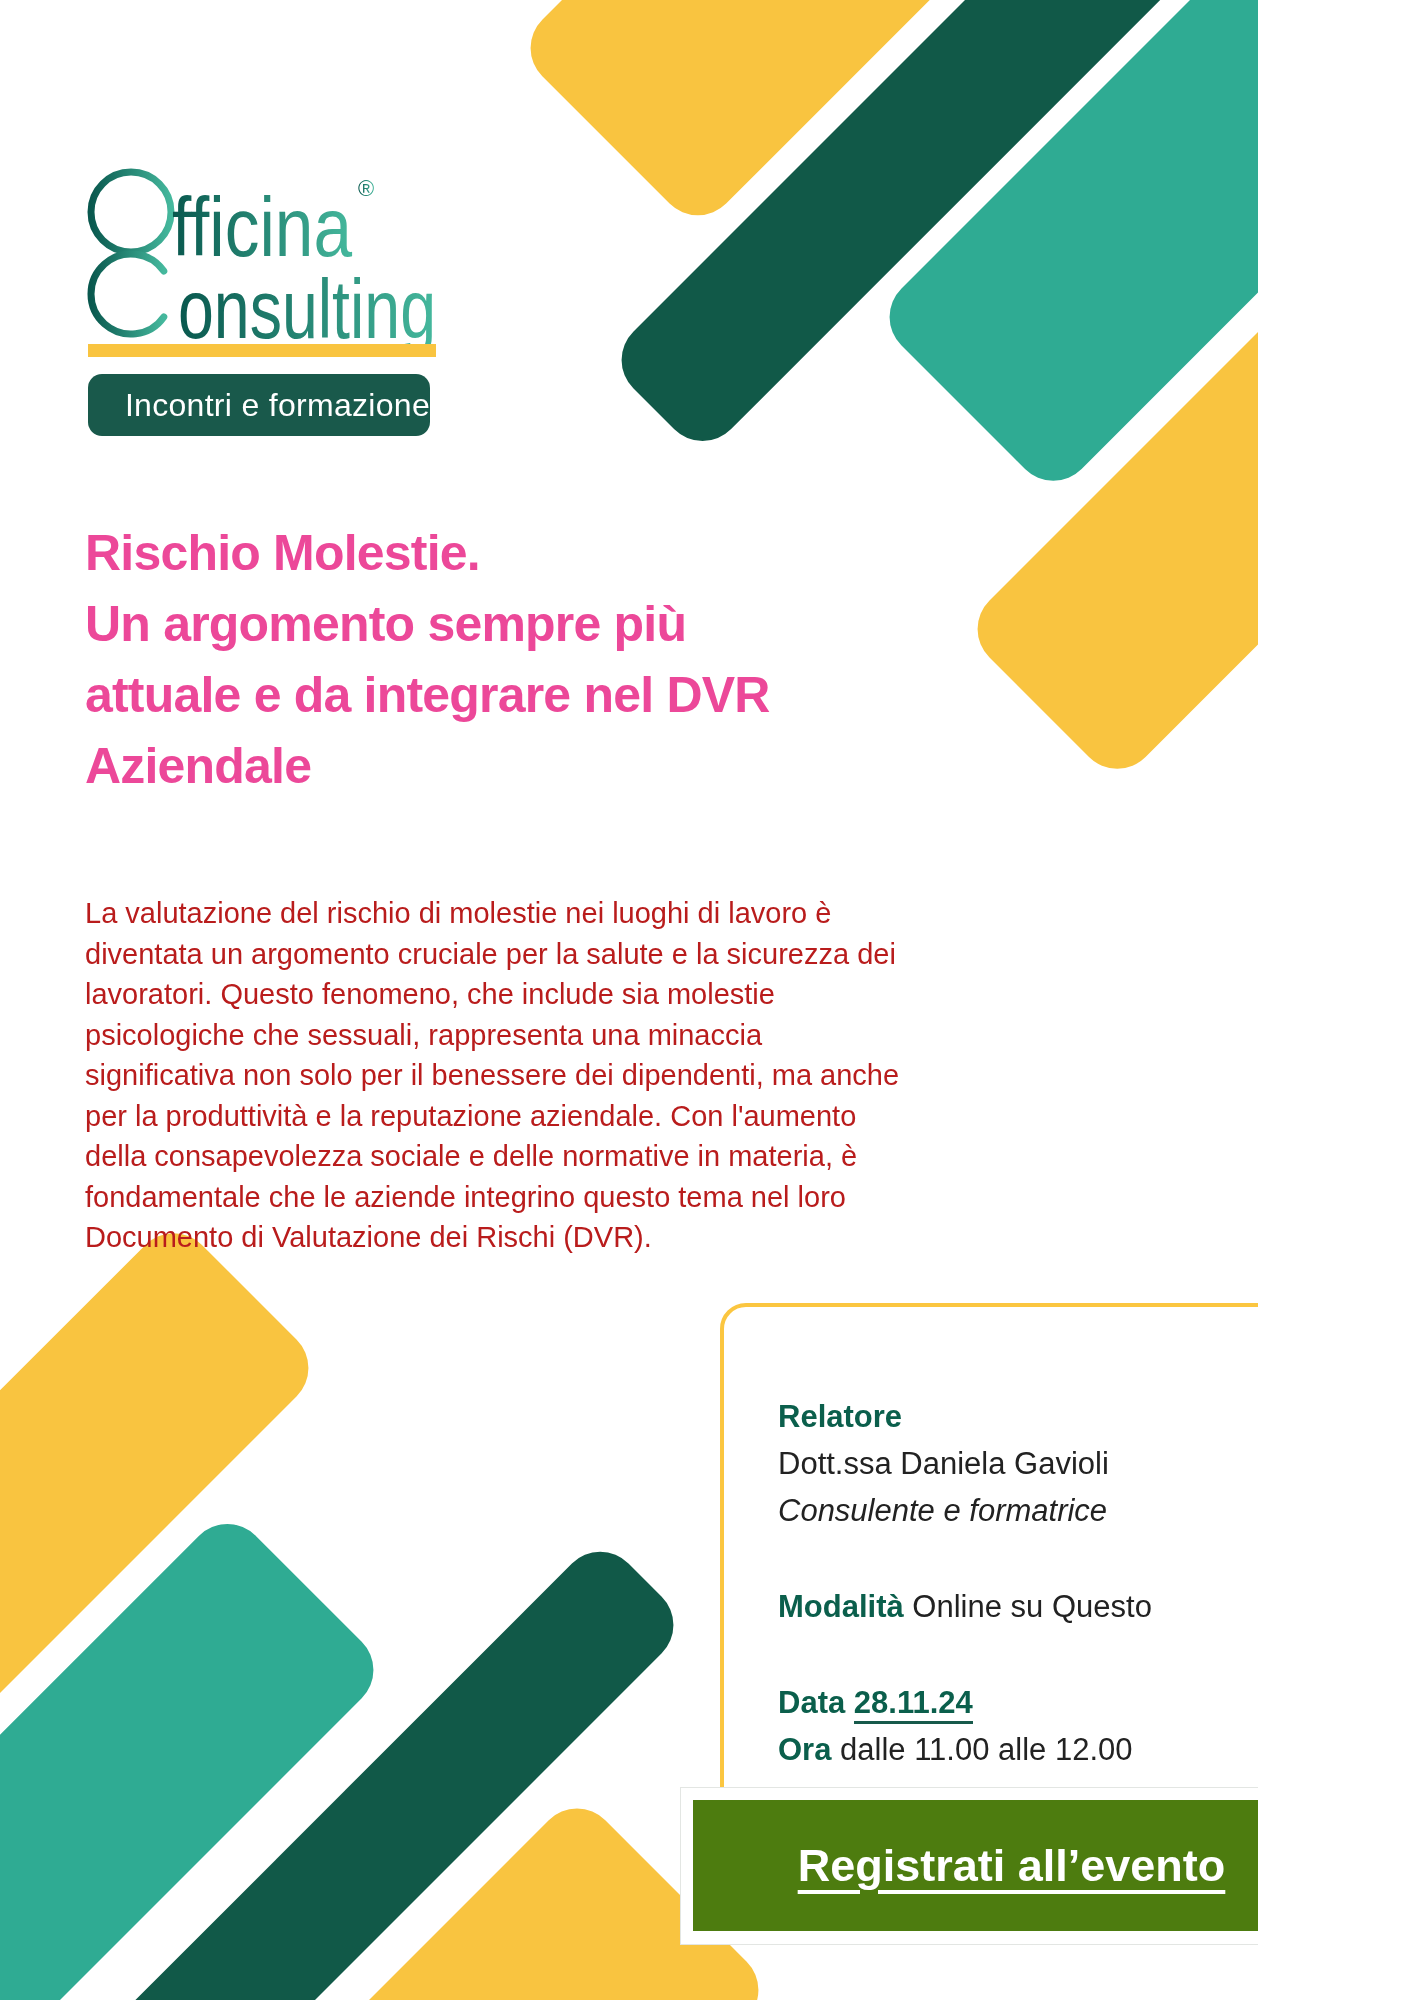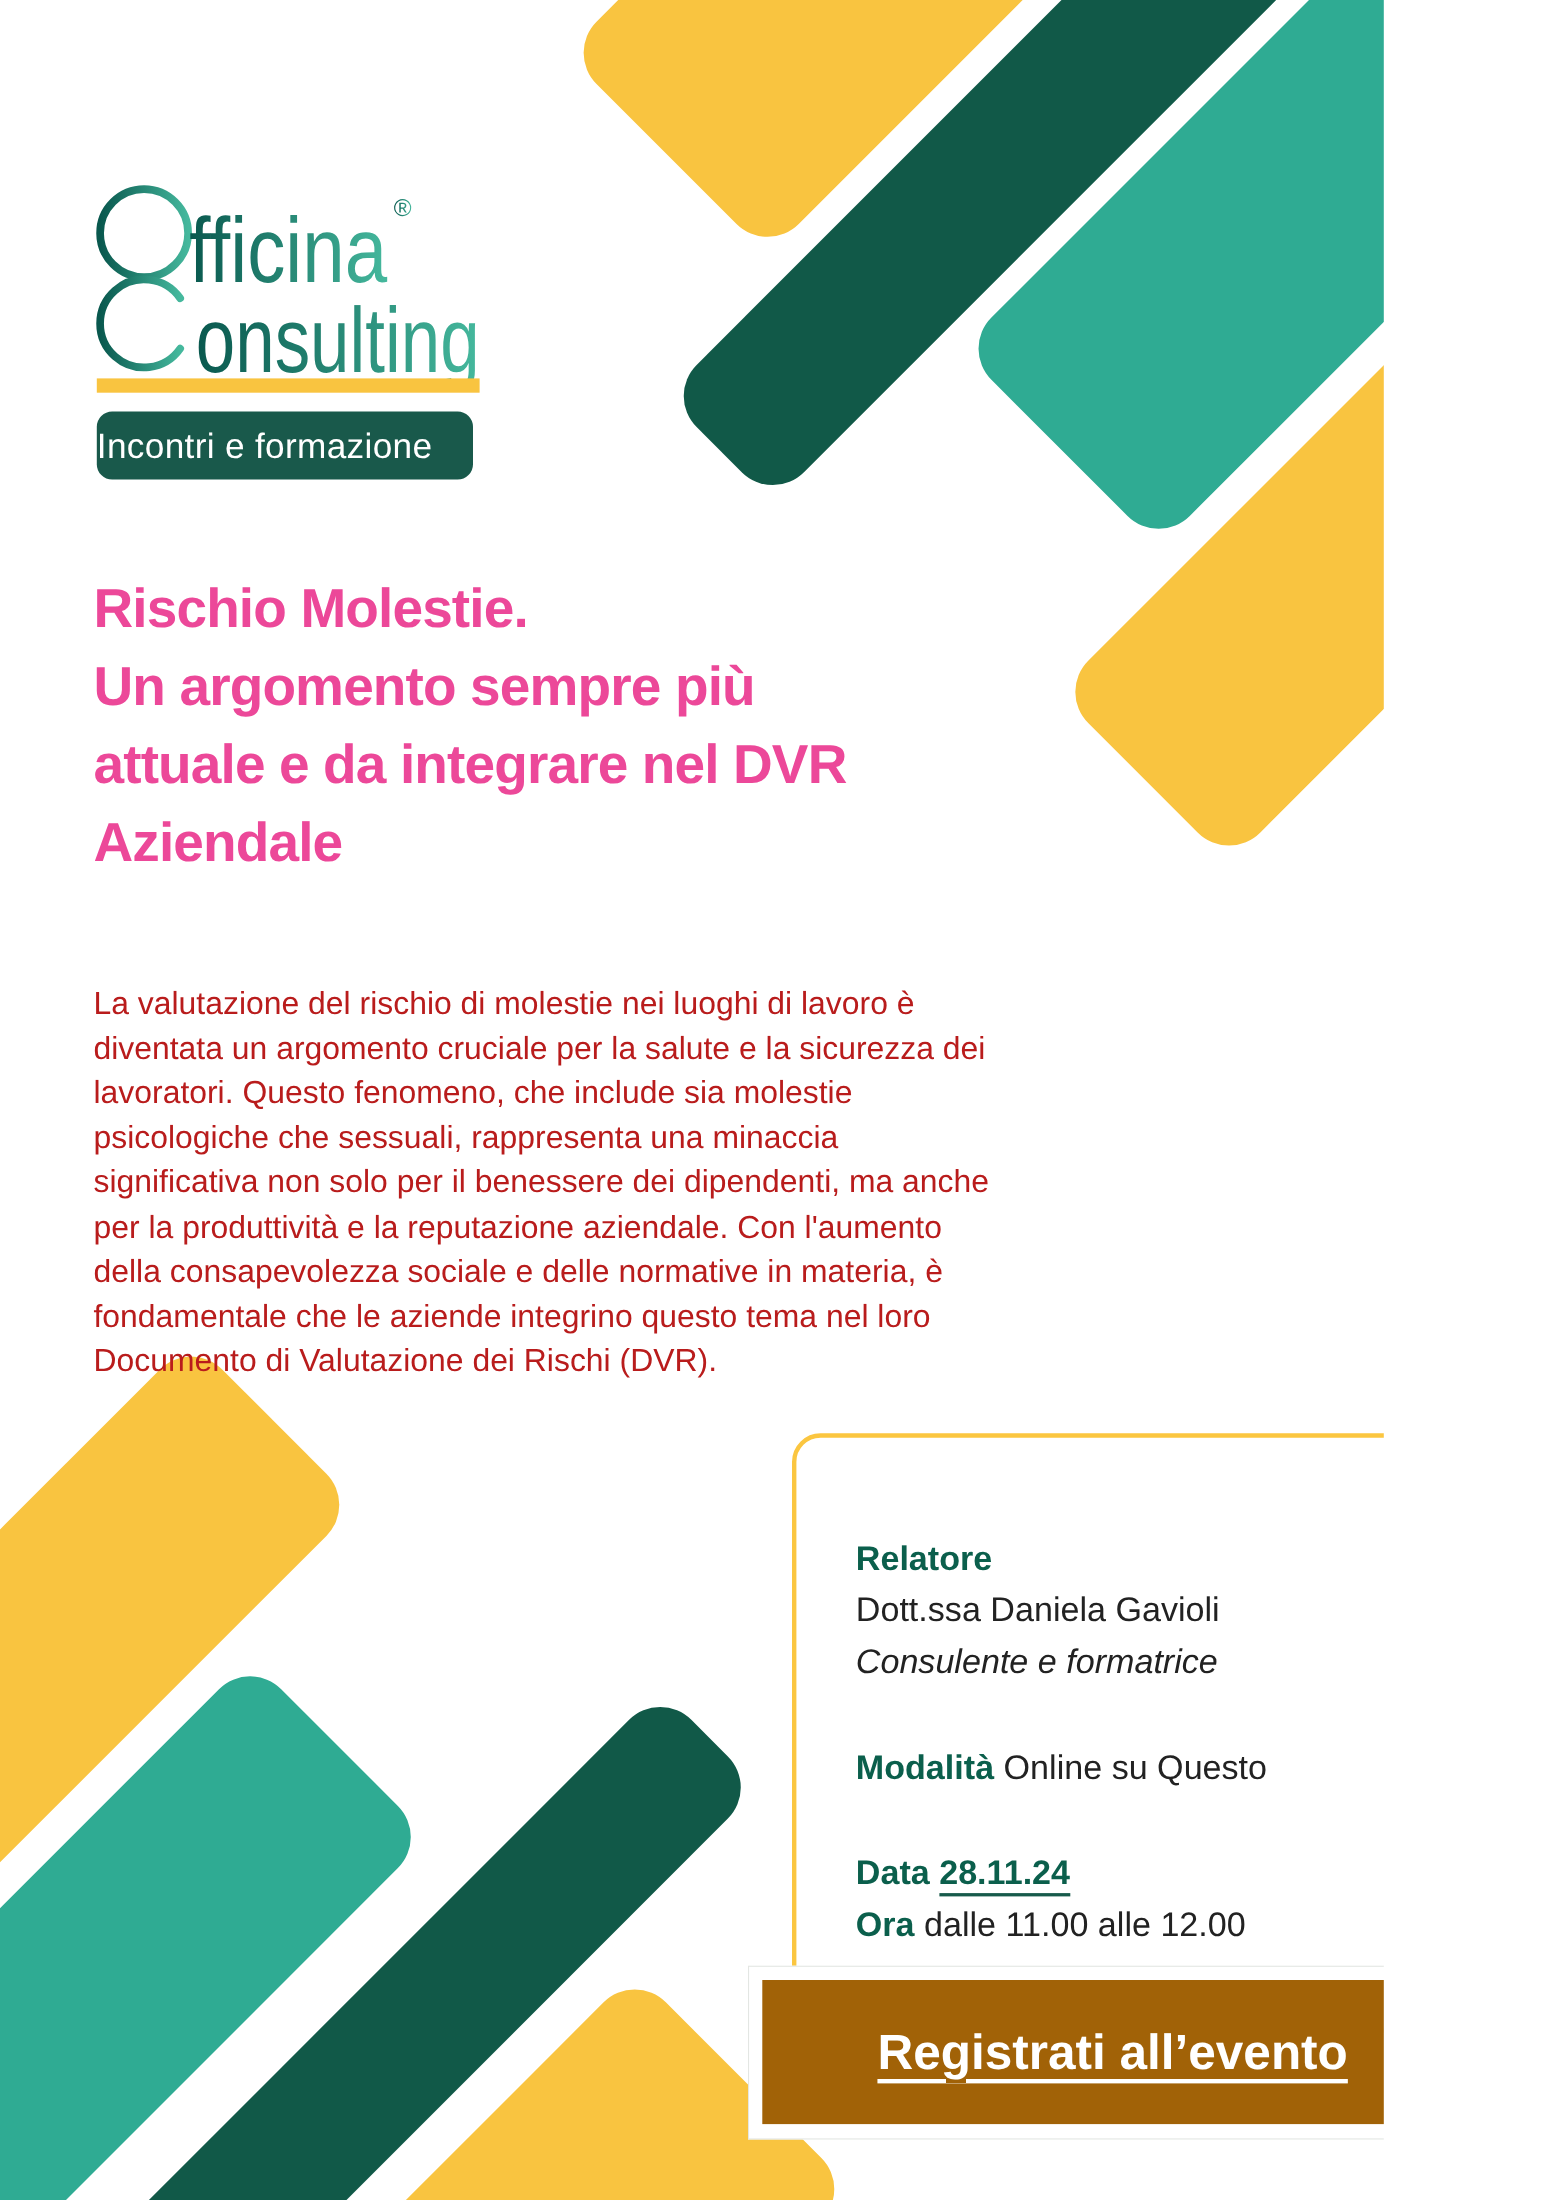--- a/index.html
+++ b/index.html
@@ -12,21 +12,21 @@
 
   
   #logo-svg{position:absolute;left:60px;top:158px;width:380px;height:200px;z-index:1;}
   #logo-underline{
     position:absolute;left:88px;top:344px;width:348px;height:13px;
     background:#F9C440;z-index:1;
   }
   #badge{
     position:absolute;left:88px;top:374px;width:342px;height:62px;
     background:#19594B;border-radius:14px;z-index:1;
-    display:flex;align-items:center;justify-content:flex-start;
+    display:flex;align-items:center;justify-content:flex-end;
     color:#ffffff;font-size:32px;letter-spacing:0.3px;
   }
 
   
   #page-title{
     position:absolute;left:85px;top:484px;width:900px;z-index:1;
     color:#ec4899;font-size:50px;font-weight:bold;line-height:71px;
     letter-spacing:-0.8px;white-space:pre-line;
   }
   #intro-paragraph{
@@ -48,21 +48,21 @@
     border-bottom:3px solid #175A4B;padding-bottom:1px;
   }
 
   
   #cta-box{
     position:absolute;left:680px;top:1787px;width:663px;height:158px;
     background:#ffffff;border:1px solid #e3e6e3;box-sizing:border-box;z-index:2;
   }
   #cta-button{
     position:absolute;left:12px;top:12px;right:12px;bottom:13px;
-    background:#a16207;display:flex;align-items:center;justify-content:center;
+    background:#4d7c0f;display:flex;align-items:center;justify-content:center;
     cursor:pointer;
   }
   #cta-button span{
     color:#ffffff;font-size:45px;font-weight:bold;
     text-decoration:underline;text-decoration-thickness:4px;text-underline-offset:9px;
   }
 </style>
 </head>
 <body>
 

